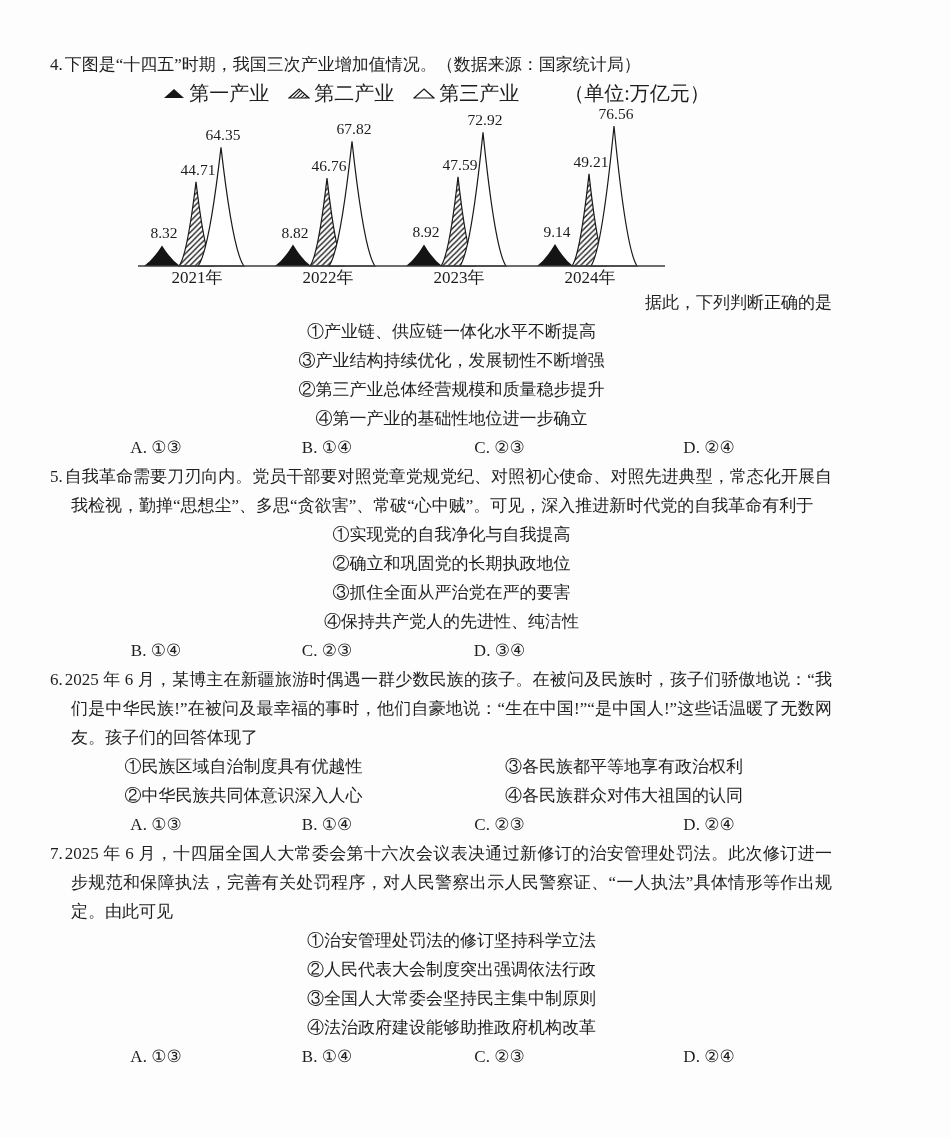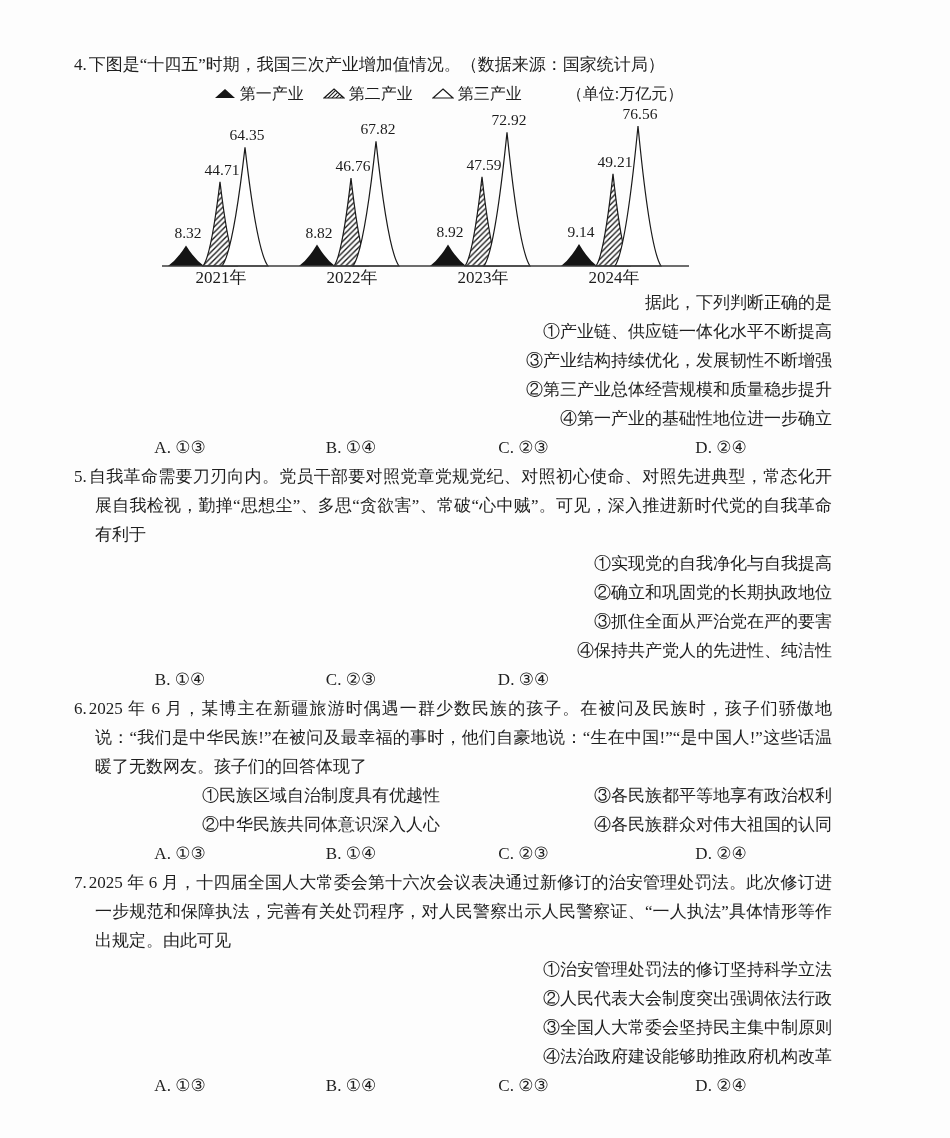--- a/index.html
+++ b/index.html
@@ -6,51 +6,51 @@
   html, body { margin: 0; padding: 0; }
   body {
     width: 950px; height: 1138px;
     background: #fdfdfd;
     font-family: "Liberation Serif", "DejaVu Serif", serif;
     color: #1e1e1e;
     overflow: hidden;
   }
   .page {
     width: 950px; height: 1138px;
-    padding: 50px 118px 0 74px;
+    padding: 50px 118px 0 50px;
   }
   .question {
     padding-left: 21px;
     font-size: 17px; line-height: 29px;
   }
   .stem {
     text-indent: -21px;
     text-align: justify;
   }
   .qnum { margin-right: 2px; }
   .lead { text-align: right; }
-  .item { text-align: right; }
+  .item { text-align: center; }
   .options {
     display: grid;
     grid-template-columns: 170px 172px 173px 1fr;
     text-align: center;
   }
   .items-2col {
     display: grid;
     grid-template-columns: 345px 1fr;
   }
   
   .legend {
     display: flex;
     align-items: center;
     justify-content: center;
     gap: 19px;
     height: 25px;
     margin: 2px 30px 0 0;
-    font-size: 16px;
+    font-size: 20px;
   }
   .legend-item { display: inline-flex; align-items: center; gap: 4px; }
   .legend-swatch { display: inline-block; }
   .unit-label { margin-left: 26px; }
   .chart-wrap { margin-left: 64px; height: 182px; }
   svg text {
     font-family: "Liberation Serif", "DejaVu Serif", serif;
     fill: #1c1c1c;
   }
 </style>

